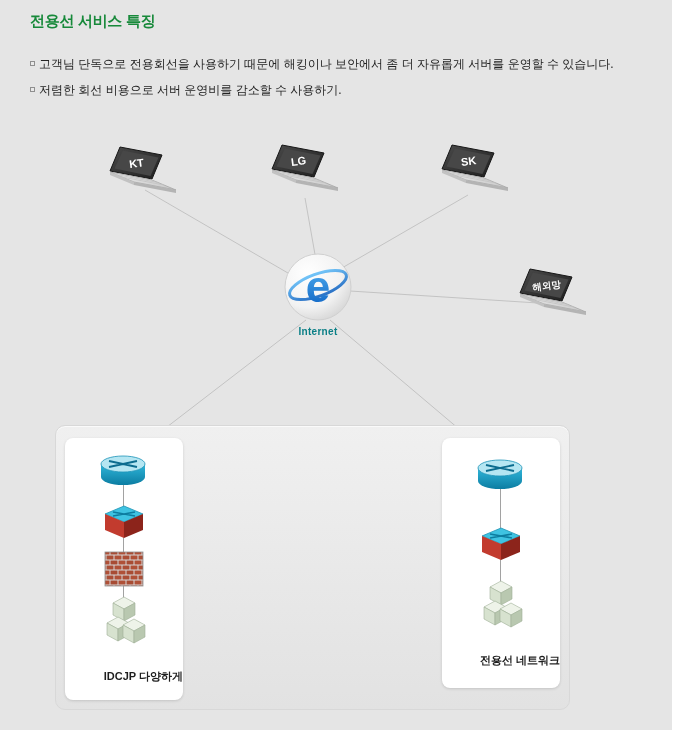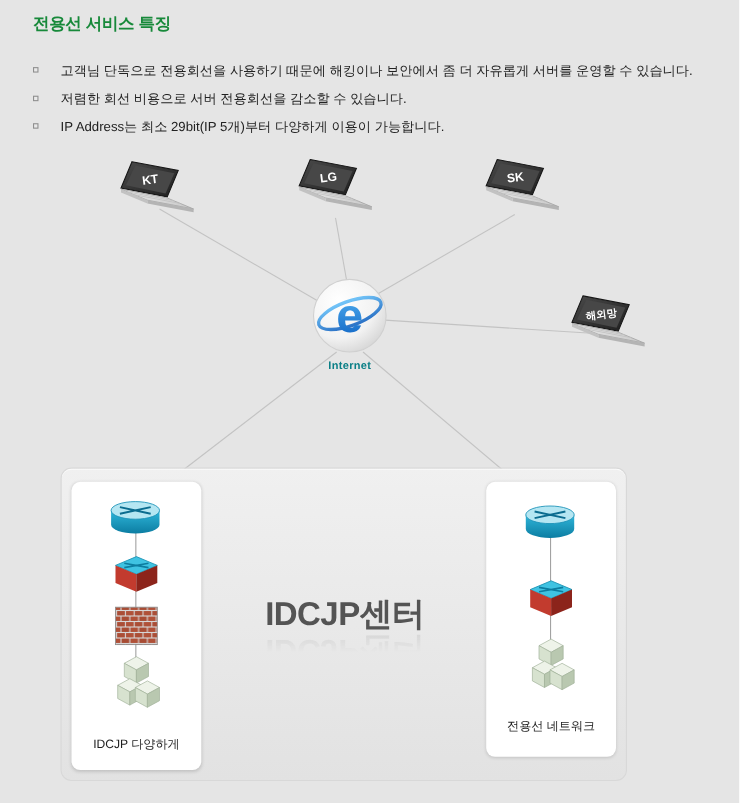--- a/index.html
+++ b/index.html
@@ -5,39 +5,39 @@
   * { margin:0; padding:0; box-sizing:border-box; }
   html,body { background:#fff; }
   .page {
     position:relative; width:672px; height:730px; background:#e5e5e5;
     font-family:"Liberation Sans","DejaVu Sans",sans-serif; overflow:hidden;padding-left:24px;
   }
   
   .header { position:absolute; left:30px; top:12px; width:625px; }
   .page-title { font-size:15px; font-weight:bold; color:#17893a; letter-spacing:-0.3px; margin-bottom:26px; }
   .bullets { list-style:none; }
-  .bullets li { display:flex; gap:20px; font-size:12px; color:#222; margin-bottom:10px; line-height:1.3; }
+  .bullets li { display:flex; gap:4px; font-size:12px; color:#222; margin-bottom:10px; line-height:1.3; }
   .bullet-sq { flex:0 0 auto; width:5px; height:5px; margin-top:4px; border:1px solid #8f8f8f; background:#e9e9e9; }
   .overlay { position:absolute; left:0; top:0; z-index:1; }
   .node { position:absolute; z-index:2; }
   .lap-label { font-size:11px; font-weight:bold; fill:#ffffff; text-anchor:middle; }
   .internet-wrap { position:absolute; left:272px; top:253px; width:92px; text-align:center; z-index:3; }
   .internet-label { font-size:10px; font-weight:bold; color:#0a7f86; letter-spacing:0.3px; margin-top:-3px; }
   
   .dc-box {
     position:absolute; left:55px; top:425px; width:515px; height:285px; z-index:2;
     border-radius:10px; background:linear-gradient(180deg,#f0f0f0,#e2e2e2);
     border:1px solid #d8d8d8; box-shadow:inset 0 1px 0 #fafafa;
   }
   .panel { position:absolute; top:12px; width:118px; background:#fff; border-radius:8px; box-shadow:0 1px 3px rgba(0,0,0,.14); }
   .panel-left { left:9px; height:262px; }
   .panel-right { right:9px; height:250px; }
   .vline { position:absolute; left:58px; width:1px; background:#a2a2a2; }
   .icon { position:absolute; }
-  .panel-label { position:absolute; left:0; width:100%; text-align:center; font-size:11px; font-weight:normal; color:#1e1e1e; }
+  .panel-label { position:absolute; left:0; width:100%; text-align:right; font-size:11px; font-weight:bold; color:#1e1e1e; }
   .dc-title-wrap { position:absolute; left:130px; top:112px; width:255px; text-align:center; }
   .dc-title { font-size:30px; font-weight:bold; color:#545454; letter-spacing:-0.5px; }
   .dc-title-reflect {
     font-size:30px; font-weight:bold; color:#545454; letter-spacing:-0.5px;
     transform:scaleY(-1); opacity:.2; margin-top:-8px;
     -webkit-mask-image:linear-gradient(to top, rgba(0,0,0,.75), transparent 55%);
             mask-image:linear-gradient(to top, rgba(0,0,0,.75), transparent 55%);
   }
 </style>
 </head>
@@ -81,25 +81,21 @@
 
   <div class="header">
     <div class="page-title">전용선 서비스 특징</div>
     <ul class="bullets">
       <li>
         <span class="bullet-sq"></span>
         <span>고객님 단독으로 전용회선을 사용하기 때문에 해킹이나 보안에서 좀 더 자유롭게 서버를 운영할 수 있습니다.</span>
       </li>
       <li>
         <span class="bullet-sq"></span>
-        <span>저렴한 회선 비용으로 서버 전용회선을 감소할 수 있습니다.</span>
-      </li>
-      <li>
-        <span class="bullet-sq"></span>
-        <span>IP Address는 최소 29bit(IP 5개)부터 다양하게 이용이 가능합니다.</span>
+        <span>저렴한 회선 비용으로 서버 운영비를 감소할 수 사용하기.</span>
       </li>
     </ul>
   </div>
 
   <svg class="overlay" width="680" height="730">
     <g stroke="#c3c3c3" stroke-width="1">
       <line x1="145" y1="190" x2="300" y2="280"></line>
       <line x1="305" y1="198" x2="316" y2="260"></line>
       <line x1="468" y1="195" x2="335" y2="272"></line>
       <line x1="538" y1="303" x2="350" y2="291"></line>
@@ -196,24 +192,20 @@
           <polygon points="6,27 17,33 17,45 6,39" fill="#d7e2cf"></polygon>
           <polygon points="28,27 17,33 17,45 28,39" fill="#b9c8b0"></polygon>
           <polygon points="22,29 33,23 44,29 33,35" fill="#eef3e9"></polygon>
           <polygon points="22,29 33,35 33,47 22,41" fill="#d7e2cf"></polygon>
           <polygon points="44,29 33,35 33,47 44,41" fill="#b9c8b0"></polygon>
         </g>
       </svg>
       <div class="panel-label" style="bottom:16px">IDCJP 다양하게</div>
     </div>
 
-    <div class="dc-title-wrap">
-      <div class="dc-title">IDCJP센터</div>
-      <div class="dc-title-reflect">IDCJP센터</div>
-    </div>
 
     <div class="panel panel-right">
       <div class="vline" style="top:38px;height:118px"></div>
       <svg class="icon" style="left:33px;top:18px" width="50" height="38" viewBox="0 0 50 38">
         <path d="M3 12 L3 25 A22 8 0 0 0 47 25 L47 12 Z" fill="url(#routerBody)"></path>
         <ellipse cx="25" cy="12" rx="22" ry="8" fill="#b5e6f2" stroke="#1d93b8" stroke-width="0.8"></ellipse>
         <path d="M11 9 L39 15 M39 9 L11 15" stroke="#0b6c8f" stroke-width="1.8" fill="none"></path>
       </svg>
       <svg class="icon" style="left:34px;top:86px" width="50" height="40" viewBox="0 0 50 40">
         <polygon points="6,12 25,4 44,12 25,20" fill="#3fc3e2" stroke="#1d93b4" stroke-width="0.8"></polygon>

